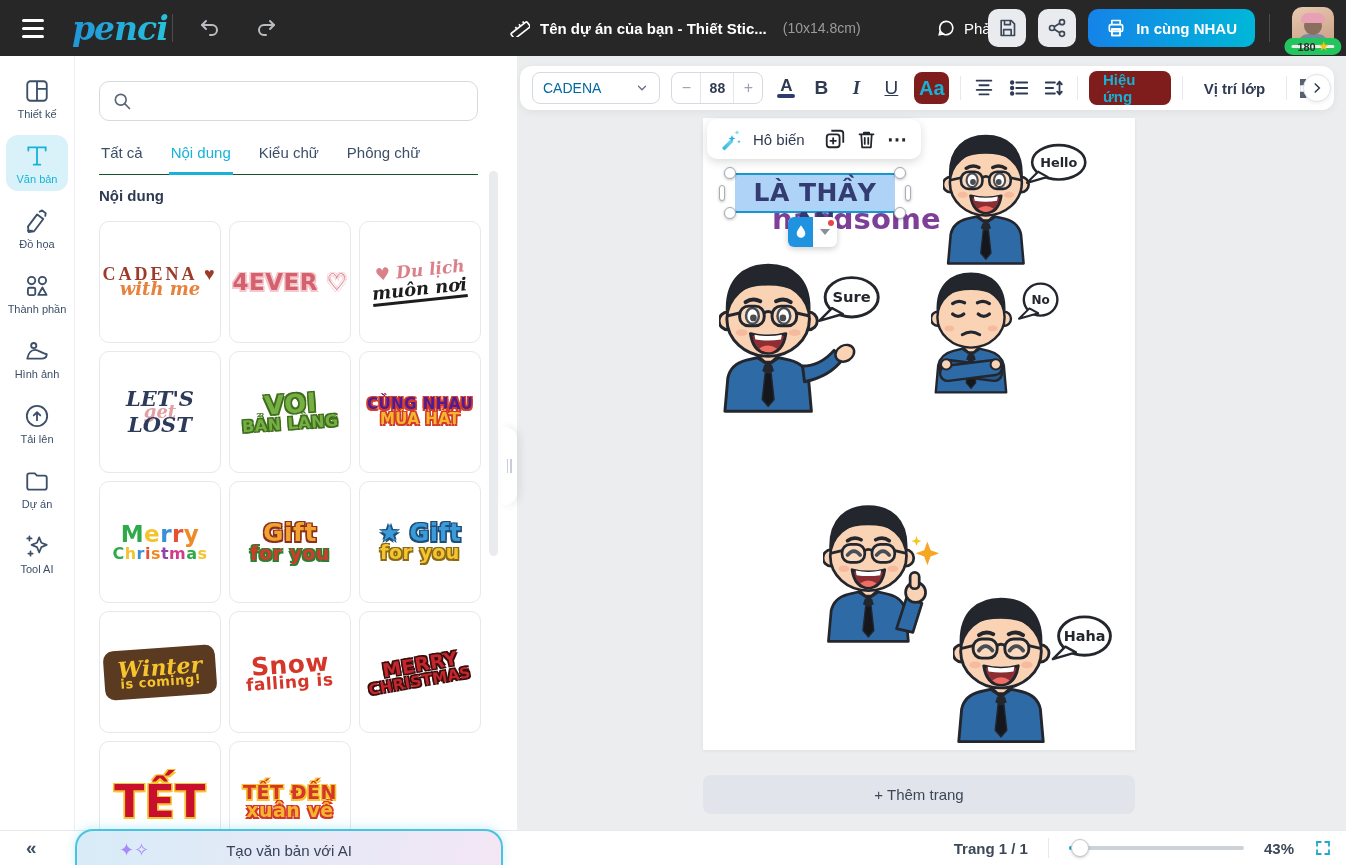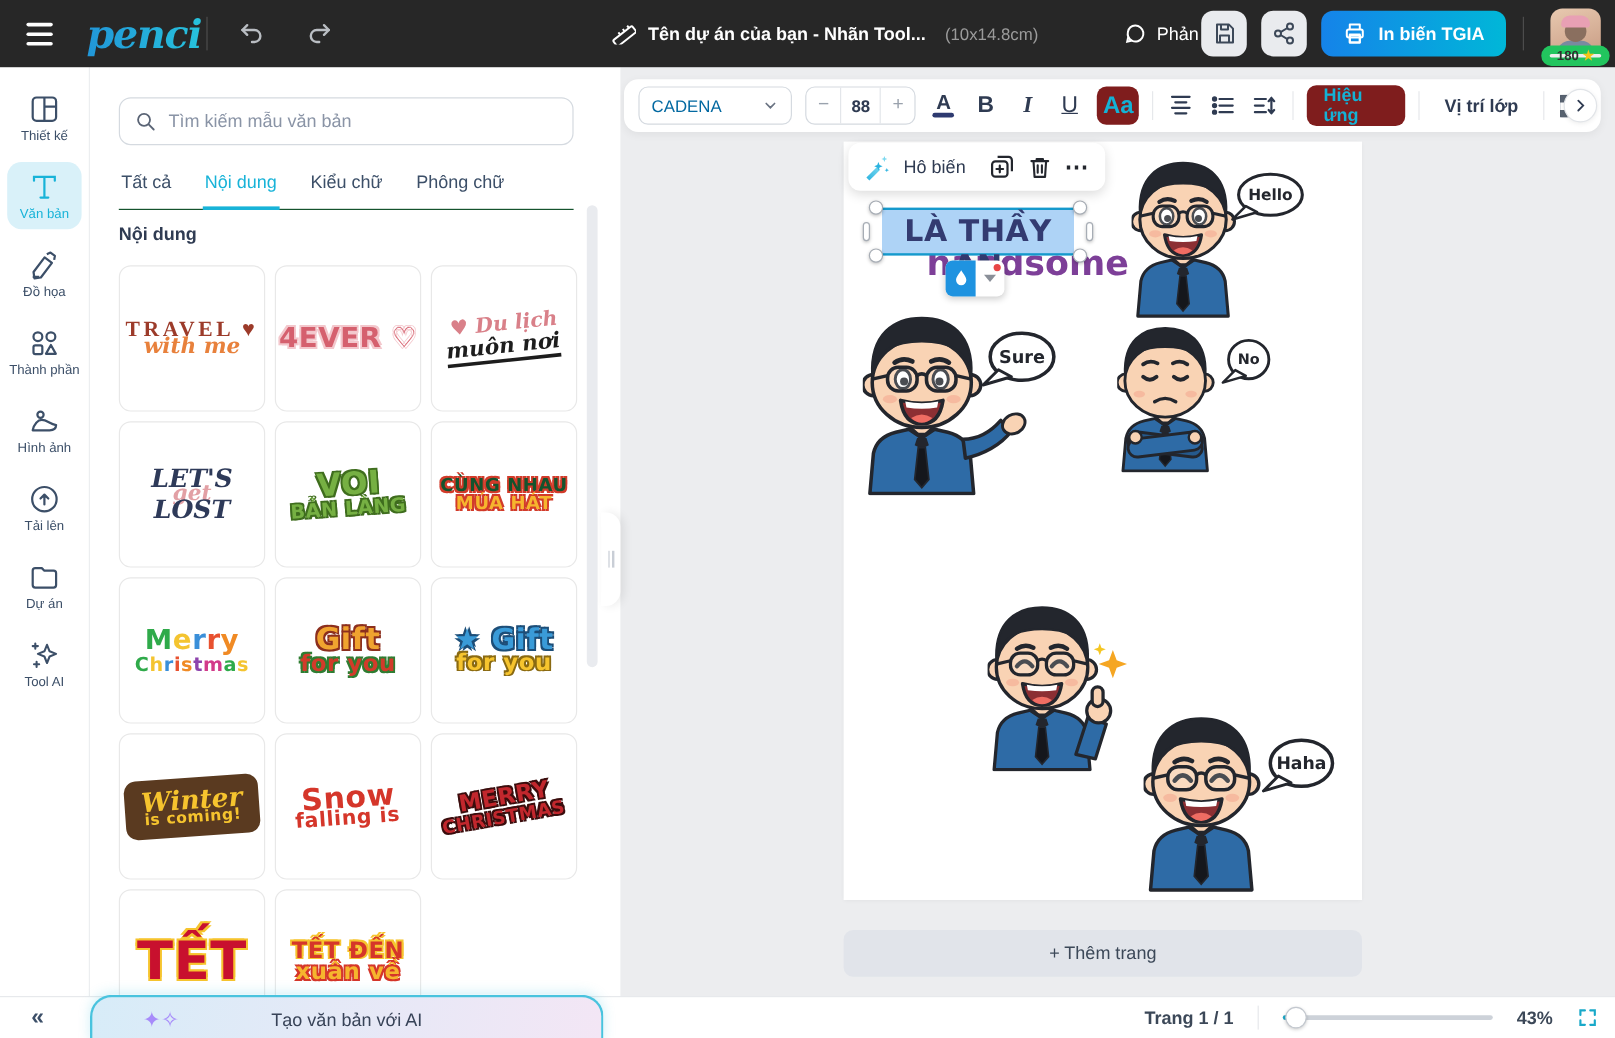--- a/index.html
+++ b/index.html
@@ -183,21 +183,21 @@
         <path d="M20 9H10a5 5 0 0 0 0 10h2"></path>
       </svg>
   </div>
   <div id="title-group" class="tb-abs">
     <span class="ruler">
       <svg width="22" height="22" viewBox="0 0 24 24" fill="none" stroke="#fff" stroke-width="1.8">
           <rect x="2" y="14" width="22" height="7" rx="1.5" transform="rotate(-38 12 16)"></rect>
           <path d="M8 13l1.5 2M12 10l1.5 2M16 7l1.5 2" transform="rotate(0)"></path>
         </svg>
     </span>
-    <span id="proj-title">Tên dự án của bạn - Nhãn Tool...</span>
+    <span id="proj-title">Tên dự án của bạn - Thiết Stic...</span>
     <span id="proj-size">(10x14.8cm)</span>
   </div>
   <div id="feedback" class="tb-abs">
     <svg width="20" height="20" viewBox="0 0 24 24" fill="none" stroke="#fff" stroke-width="2">
         <path d="M12 4a8 8 0 1 1-7 11.5L4 20l4.7-1A8 8 0 0 1 12 4z"></path>
       </svg>
     <span>Phản hồi</span>
   </div>
   <div id="tb-right">
     <div class="sqbtn">
@@ -214,21 +214,21 @@
           <path d="M8.6 10.6l6.8-4.2M8.6 13.4l6.8 4.2"></path>
         </svg>
     </div>
     <div id="print-btn">
       <svg width="20" height="20" viewBox="0 0 24 24" fill="none" stroke="#fff" stroke-width="2" stroke-linejoin="round">
           <path d="M7 8V3h10v5"></path>
           <rect x="4" y="8" width="16" height="8" rx="2"></rect>
           <path d="M7 13h10v8H7z" fill="#fff" fill-opacity="0"></path>
           <path d="M7 14h10v7H7z"></path>
         </svg>
-      <span>In biến TGIA</span>
+      <span>In cùng NHAU</span>
     </div>
     <div class="tb-div" style="position:static; margin:0 2px;"></div>
     <div id="avatar-wrap">
       <div id="avatar">
         <div class="av-body"></div>
           <div class="av-head"></div>
           <div class="av-hat"></div>
       </div>
       <div id="credit-badge">
         <span>180</span>
@@ -298,33 +298,32 @@
     <span class="lbl">Tool AI</span>
   </div>
 </div>
 
 <div id="panel">
   <div id="search-box">
     <svg width="20" height="20" viewBox="0 0 24 24" fill="none" stroke="#5a6475" stroke-width="2" stroke-linecap="round">
         <circle cx="10.5" cy="10.5" r="6.5"></circle>
         <path d="M15.5 15.5L21 21"></path>
       </svg>
-    <input type="text" placeholder="Tìm kiếm mẫu văn bản" style="">
   </div>
   <div id="tabs">
     <span class="tab">Tất cả</span>
     <span class="tab active">Nội dung</span>
     <span class="tab">Kiểu chữ</span>
     <span class="tab">Phông chữ</span>
   </div>
   <div id="section-title">Nội dung</div>
   <div id="tpl-grid">
       <div class="card">
         <div class="tpl">
-          <span class="tl f-serif" style="font-size: 18px; color: rgb(156, 59, 42);">TRAVEL ♥</span>
+          <span class="tl f-serif" style="font-size: 18px; color: rgb(156, 59, 42);">CADENA ♥</span>
           <span class="tl f-script" style="font-size: 18px; margin-top: -4px; color: rgb(232, 129, 60);">with me</span>
         </div>
       </div>
       <div class="card">
         <div class="tpl">
           <span class="tl f-fat" style="font-size: 23px; text-shadow: rgb(243, 199, 204) -1.5px -1.5px 0px, rgb(243, 199, 204) 1.5px -1.5px 0px, rgb(243, 199, 204) -1.5px 1.5px 0px, rgb(243, 199, 204) 1.5px 1.5px 0px; color: rgb(213, 96, 110);">4EVER ♡</span>
         </div>
       </div>
       <div class="card">
         <div class="tpl">
@@ -340,21 +339,21 @@
         </div>
       </div>
       <div class="card">
         <div class="tpl">
           <span class="tl f-fat" style="font-size: 26px; transform: rotate(-4deg); text-shadow: rgb(63, 109, 30) -1.5px -1.5px 0px, rgb(63, 109, 30) 1.5px -1.5px 0px, rgb(63, 109, 30) -1.5px 1.5px 0px, rgb(63, 109, 30) 1.5px 1.5px 0px; color: rgb(118, 176, 67);">VOI</span>
           <span class="tl f-fat" style="font-size: 16px; margin-top: -3px; transform: rotate(-4deg); text-shadow: rgb(63, 109, 30) -1.5px -1.5px 0px, rgb(63, 109, 30) 1.5px -1.5px 0px, rgb(63, 109, 30) -1.5px 1.5px 0px, rgb(63, 109, 30) 1.5px 1.5px 0px; color: rgb(118, 176, 67);">BẢN LÀNG</span>
         </div>
       </div>
       <div class="card">
         <div class="tpl">
-          <span class="tl f-fat" style="font-size: 15px; text-shadow: rgb(210, 59, 42) -1.5px -1.5px 0px, rgb(210, 59, 42) 1.5px -1.5px 0px, rgb(210, 59, 42) -1.5px 1.5px 0px, rgb(210, 59, 42) 1.5px 1.5px 0px; color: #14532d;">CÙNG NHAU</span>
+          <span class="tl f-fat" style="font-size: 15px; text-shadow: rgb(210, 59, 42) -1.5px -1.5px 0px, rgb(210, 59, 42) 1.5px -1.5px 0px, rgb(210, 59, 42) -1.5px 1.5px 0px, rgb(210, 59, 42) 1.5px 1.5px 0px; color: #4c1d95;">CÙNG NHAU</span>
           <span class="tl f-fat" style="font-size: 15px; margin-top: -1px; text-shadow: rgb(210, 59, 42) -1.5px -1.5px 0px, rgb(210, 59, 42) 1.5px -1.5px 0px, rgb(210, 59, 42) -1.5px 1.5px 0px, rgb(210, 59, 42) 1.5px 1.5px 0px; color: rgb(246, 181, 46);">MÚA HÁT</span>
         </div>
       </div>
       <div class="card">
         <div class="tpl">
           <span class="tl f-fat" style="font-size: 23px;"><span style="color: rgb(47, 170, 74);">M</span><span style="color: rgb(244, 196, 48);">e</span><span style="color: rgb(58, 143, 217);">r</span><span style="color: rgb(232, 81, 47);">r</span><span style="color: rgb(240, 138, 36);">y</span></span>
           <span class="tl f-fat" style="font-size: 16px;"><span style="color: rgb(47, 170, 74);">C</span><span style="color: rgb(244, 196, 48);">h</span><span style="color: rgb(58, 143, 217);">r</span><span style="color: rgb(232, 81, 47);">i</span><span style="color: rgb(240, 138, 36);">s</span><span style="color: rgb(142, 68, 173);">t</span><span style="color: rgb(210, 59, 138);">m</span><span style="color: rgb(47, 170, 74);">a</span><span style="color: rgb(244, 196, 48);">s</span></span>
         </div>
       </div>
       <div class="card">

